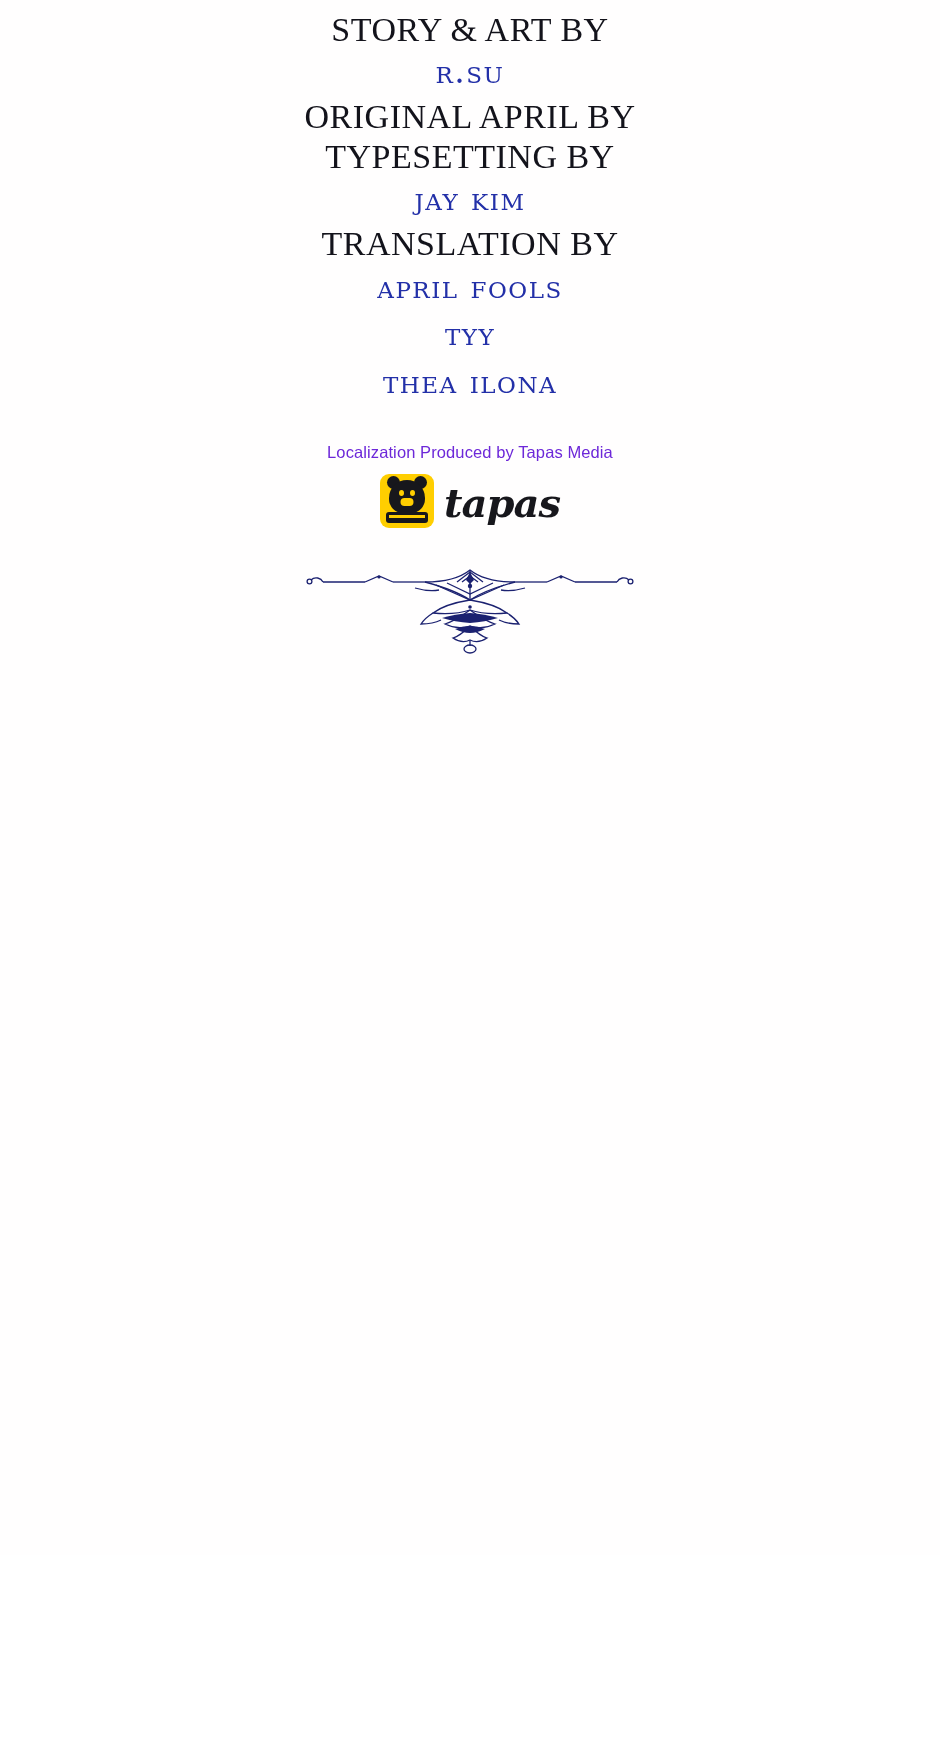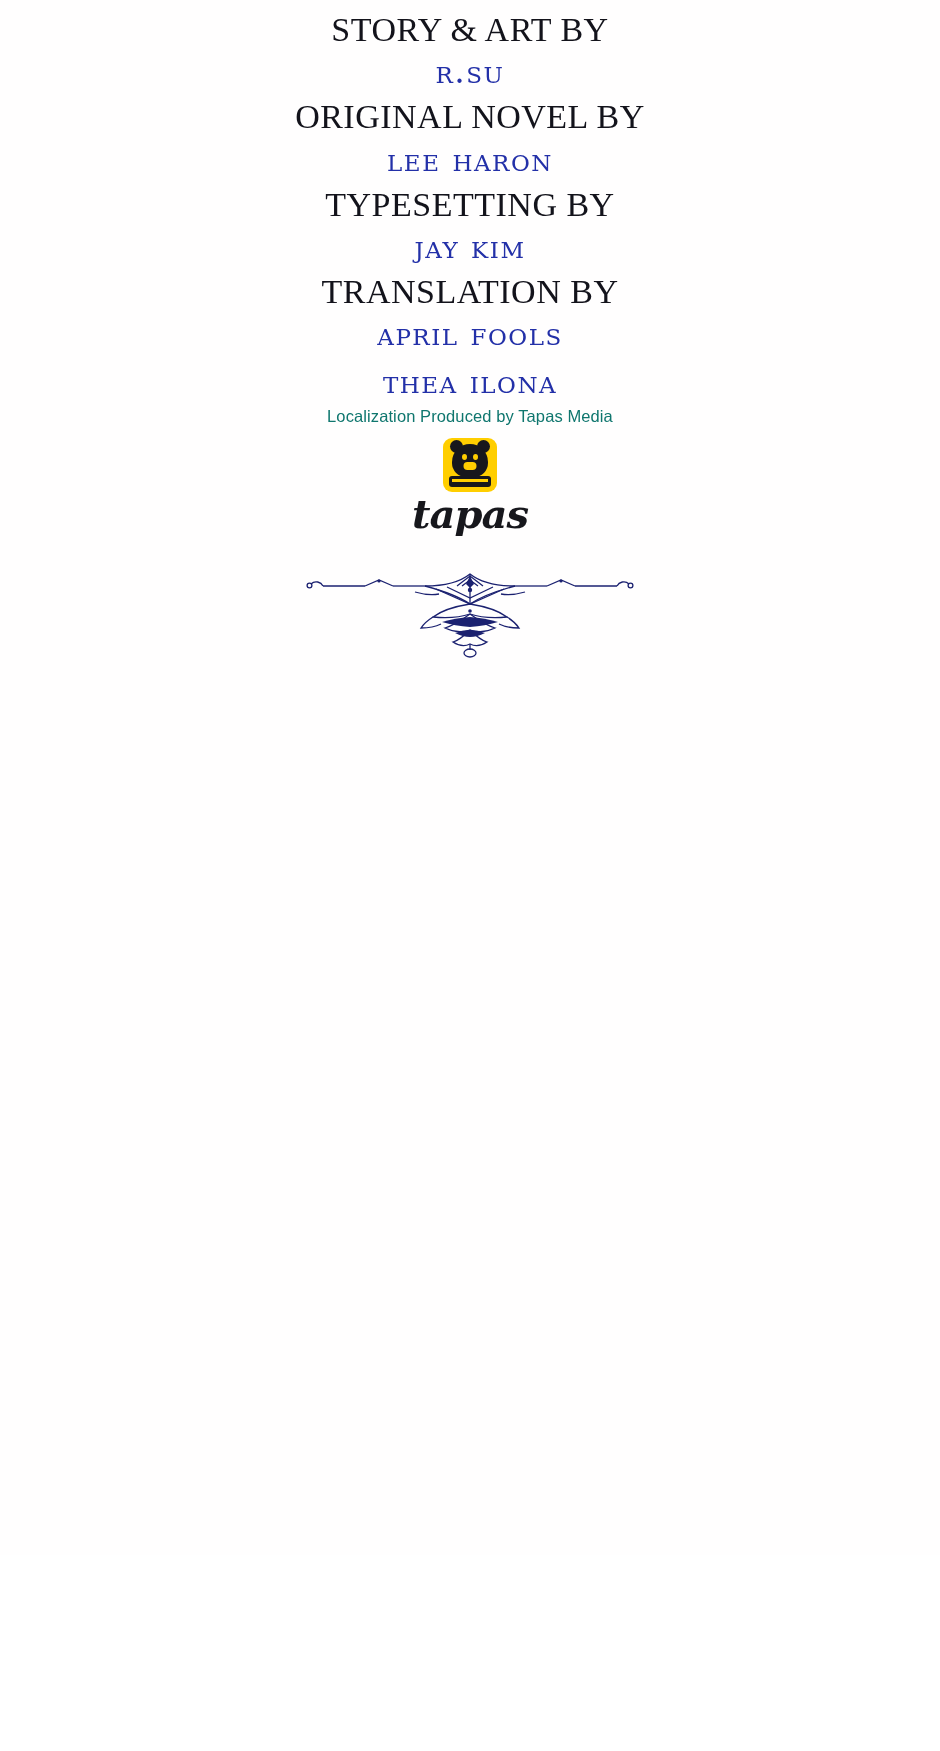--- a/index.html
+++ b/index.html
@@ -40,33 +40,33 @@
     color: #2330a8;
     letter-spacing: 1.5px;
     line-height: 1.3;
     margin: 0;
     padding: 2px 0 3px 0;
     font-weight: 400;
     font-variant: small-caps;
     text-transform: lowercase;
   }
   .localization {
+    margin-top: 36px;
     text-align: center;
     font-family: "Liberation Sans", sans-serif;
     font-size: 16.5px;
-    color: #0f766e;
+    color: #6d28d9;
     letter-spacing: 0.1px;
   }
   .tapas-logo-row {
     margin-top: 12px;
     display: flex;
     align-items: center;
     justify-content: center;
-    gap: 0;
-    flex-direction: column;
+    gap: 10px;
   }
   .tapas-mark {
     width: 54px;
     height: 54px;
     border-radius: 9px;
     background: #ffce00;
     position: relative;
     display: inline-block;
     overflow: hidden;
   }
@@ -151,35 +151,35 @@
 <div class="page">
 
   <div class="credits">
 
     <div>
       <div class="role">STORY &amp; ART BY</div>
       <div class="name">R.SU</div>
     </div>
 
     <div>
-      <div class="role">ORIGINAL NOVEL BY</div>
-      <div class="name">LEE HARON</div>
+      <div class="role">ORIGINAL APRIL BY</div>
     </div>
 
     <div>
       <div class="role">TYPESETTING BY</div>
       <div class="name">JAY KIM</div>
     </div>
 
     <div>
       <div class="role">TRANSLATION BY</div>
       <div class="name">APRIL FOOLS</div>
     </div>
 
     <div>
+      <div class="name">TYY</div>
     </div>
 
     <div>
       <div class="name">THEA ILONA</div>
     </div>
 
   </div>
 
   <div class="localization">Localization Produced by Tapas Media</div>
 

